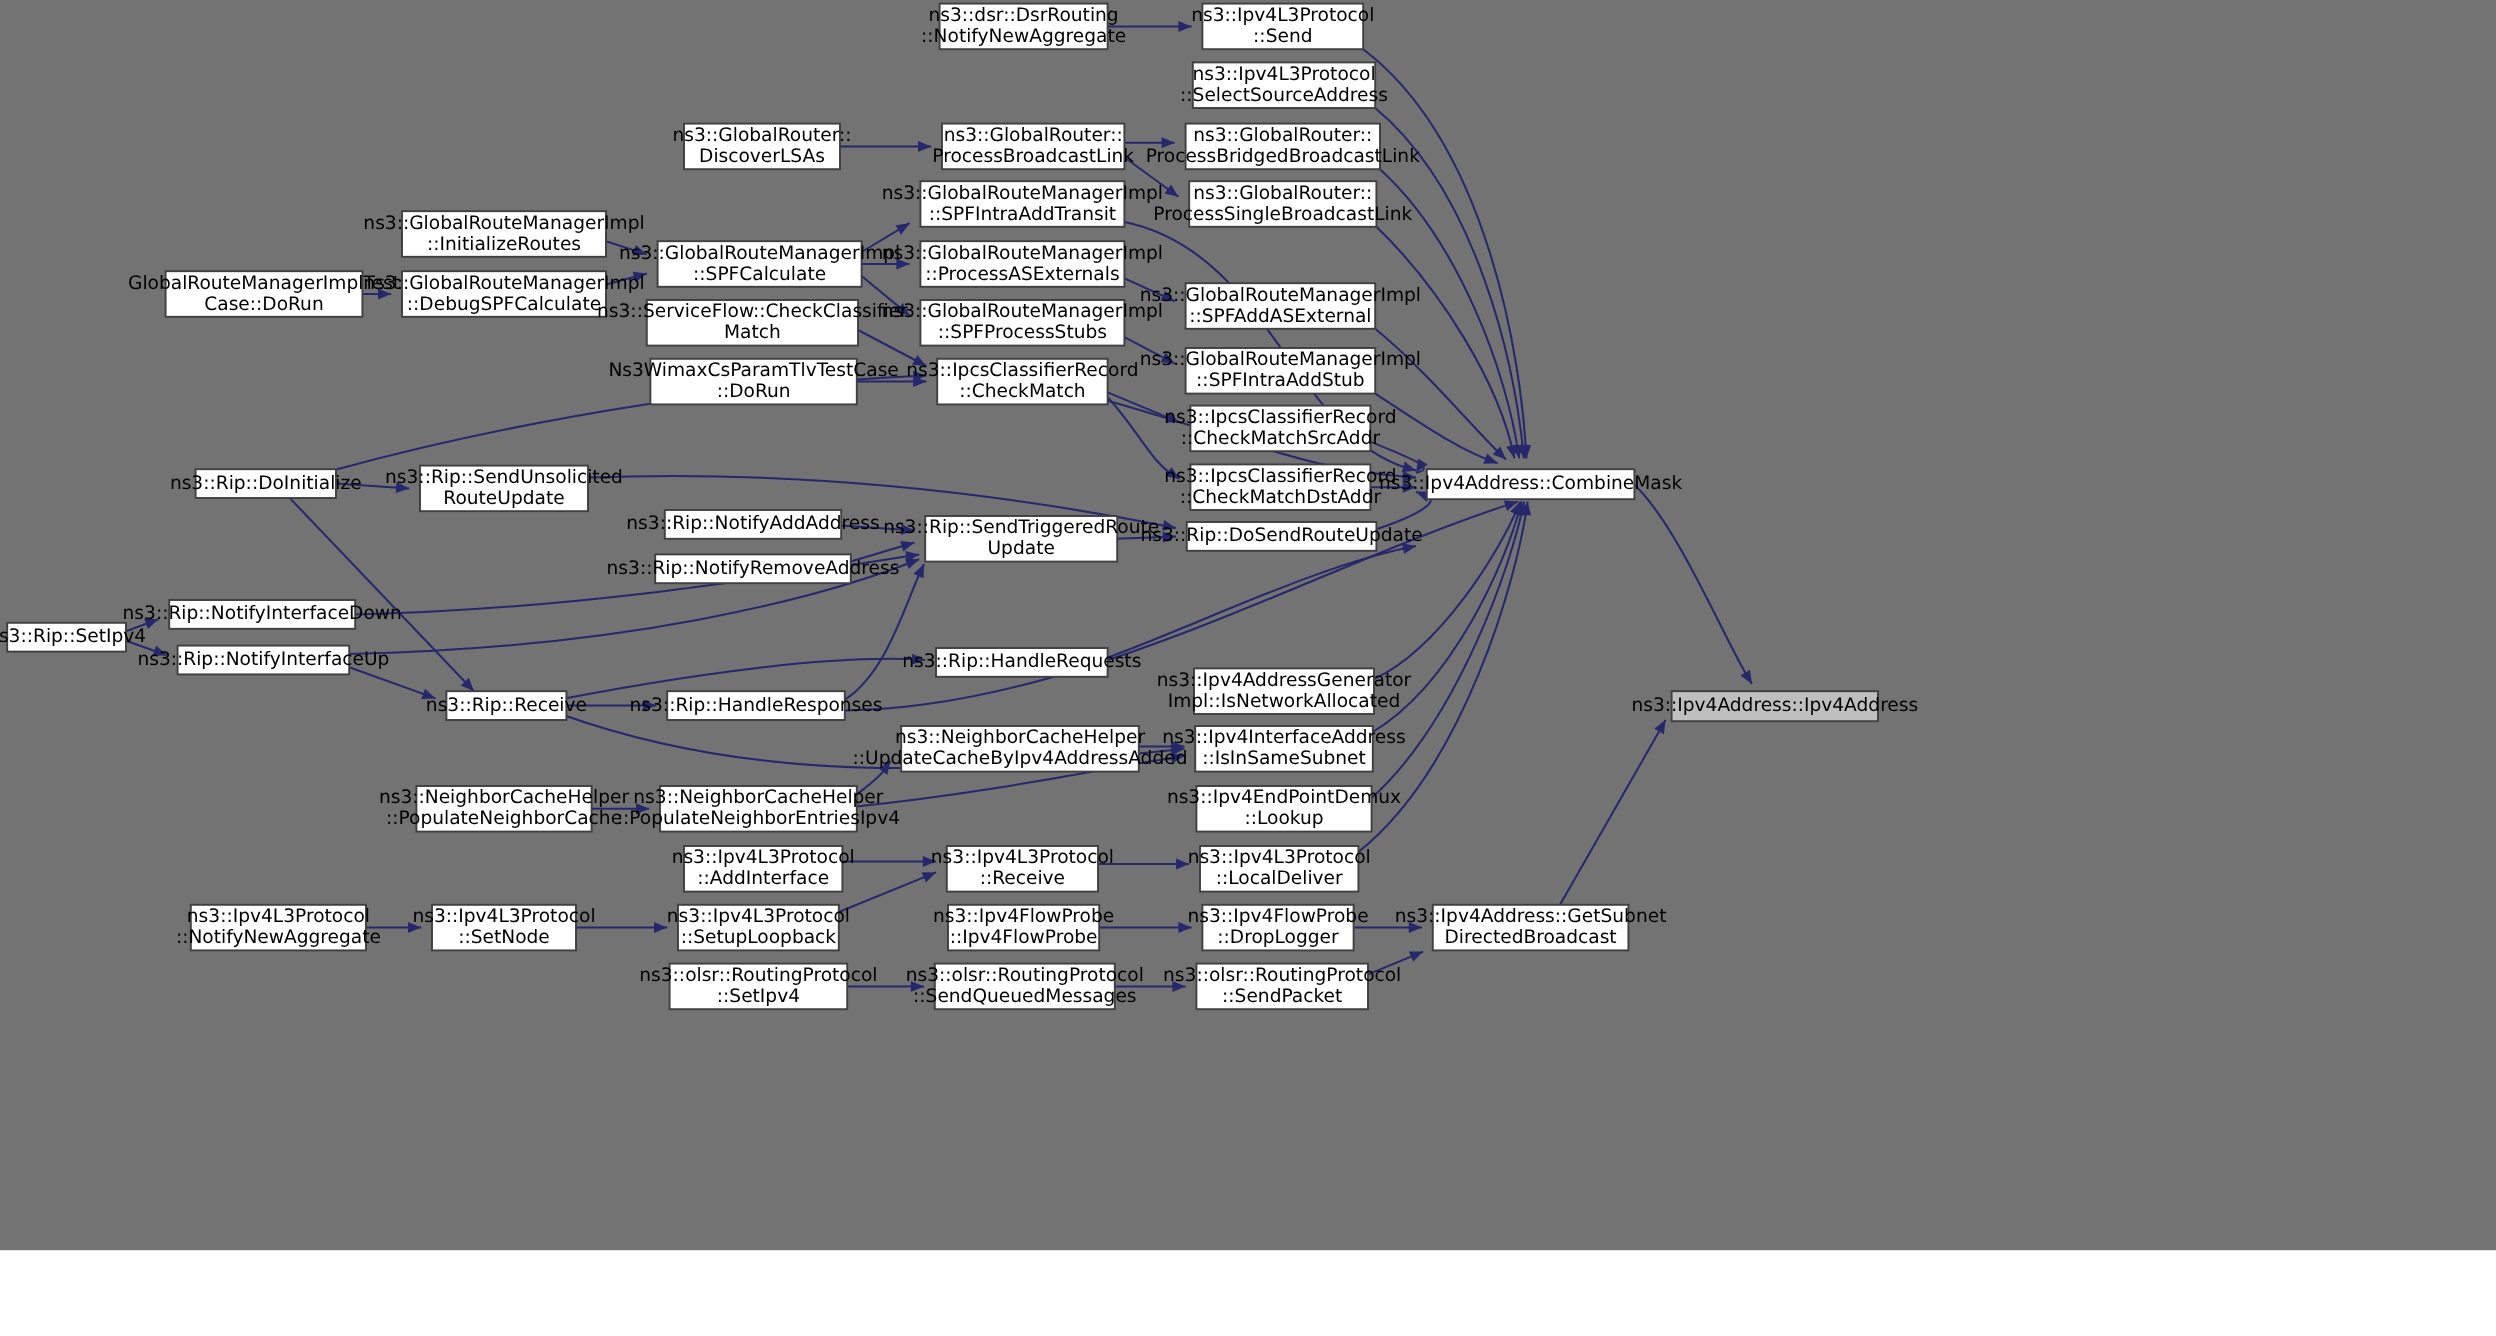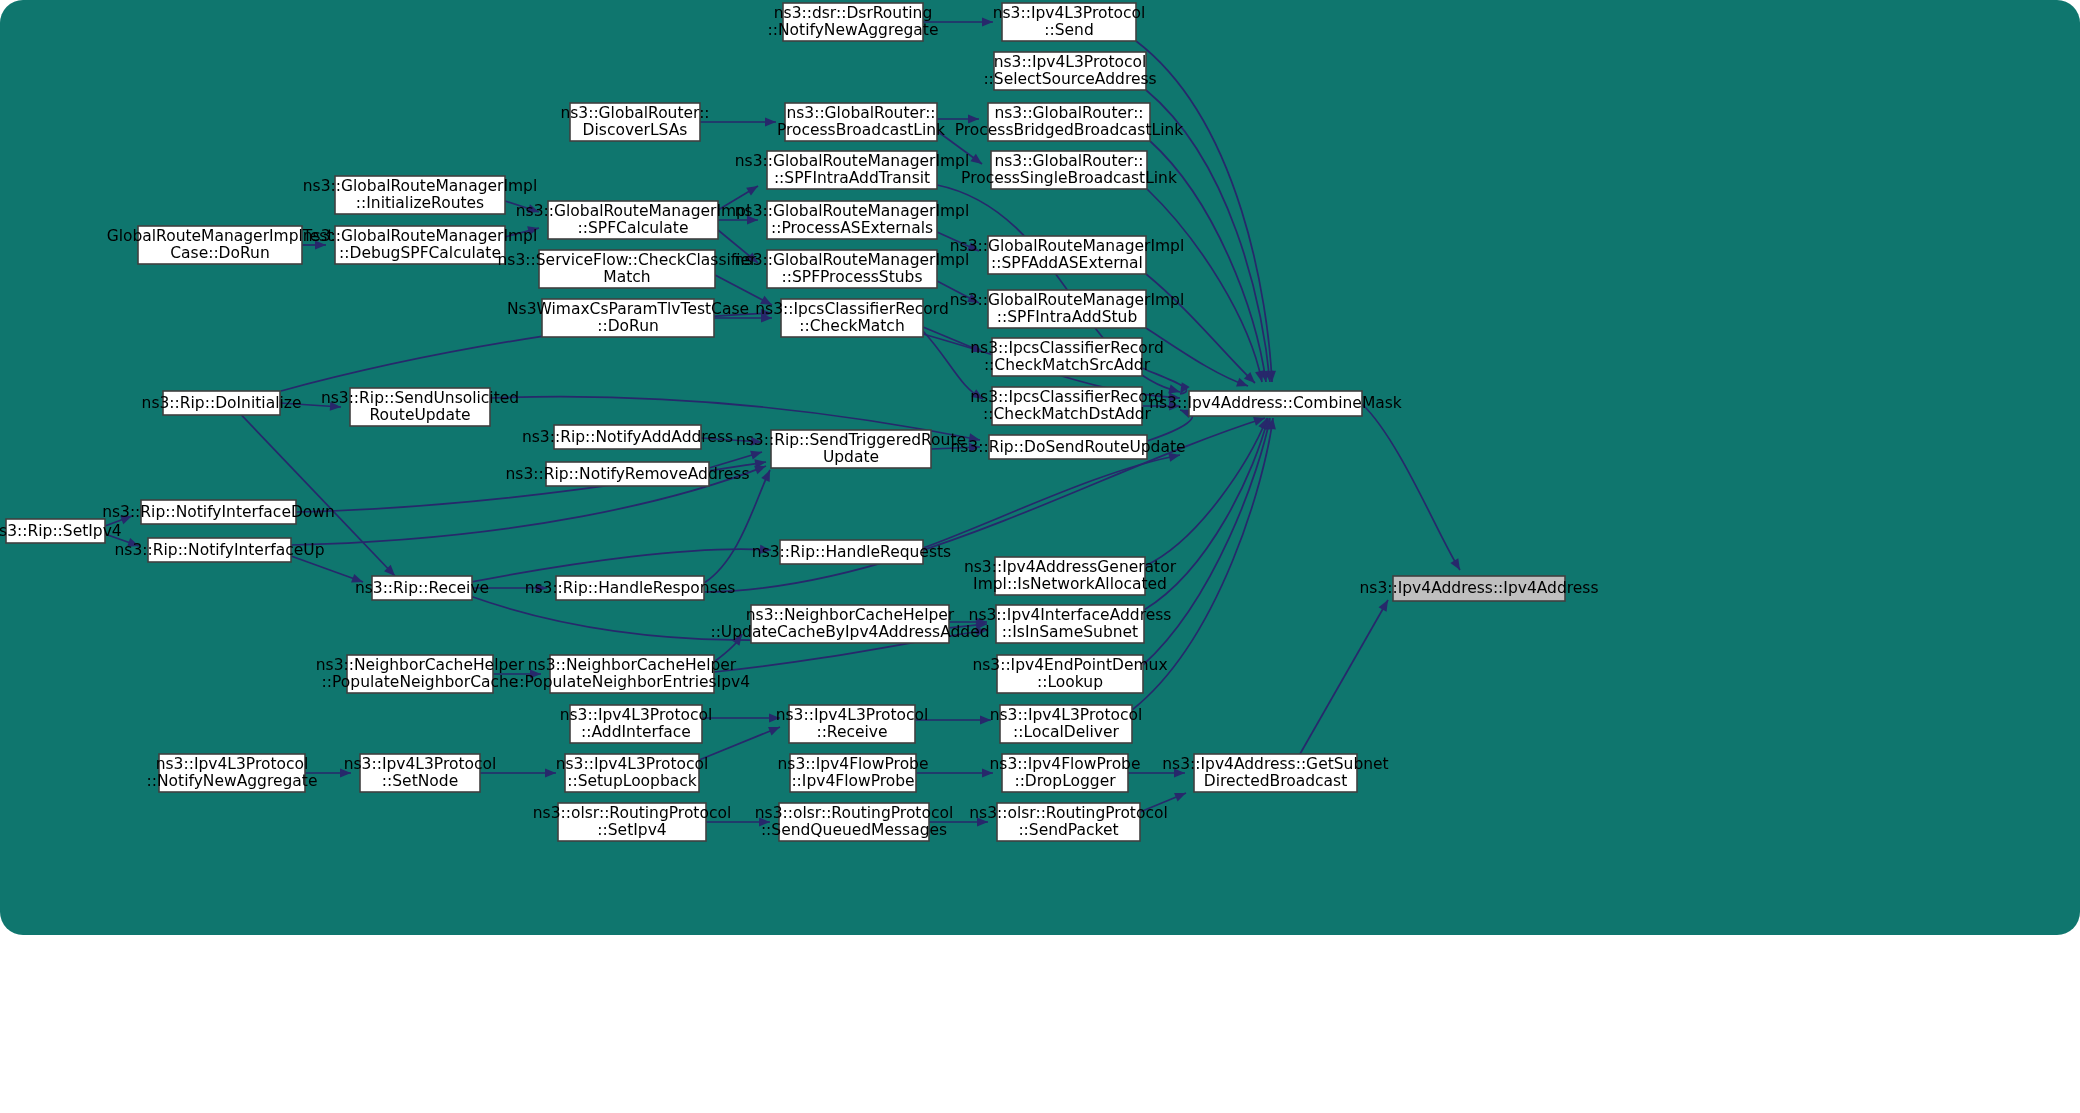--- a/index.html
+++ b/index.html
@@ -3,25 +3,24 @@
 <meta charset="utf-8">
 <style>
   html, body {
     margin: 0;
     padding: 0;
     background: #ffffff;
   }
   #canvas-wrap {
     position: relative;
     width: 2080px;
-    height: 935px;
-    background: #0f766e;
+    height: 1042px;
+    background: #737373;
     overflow: hidden;
     font-family: "DejaVu Sans", "Liberation Sans", sans-serif;
-    border-radius: 23px;
   }
   svg#graph {
     position: absolute;
     left: 0; top: 0;
     width: 2080px;
     height: 1113px;
   }
   .node-rect {
     fill: #ffffff;
     stroke: #404040;

